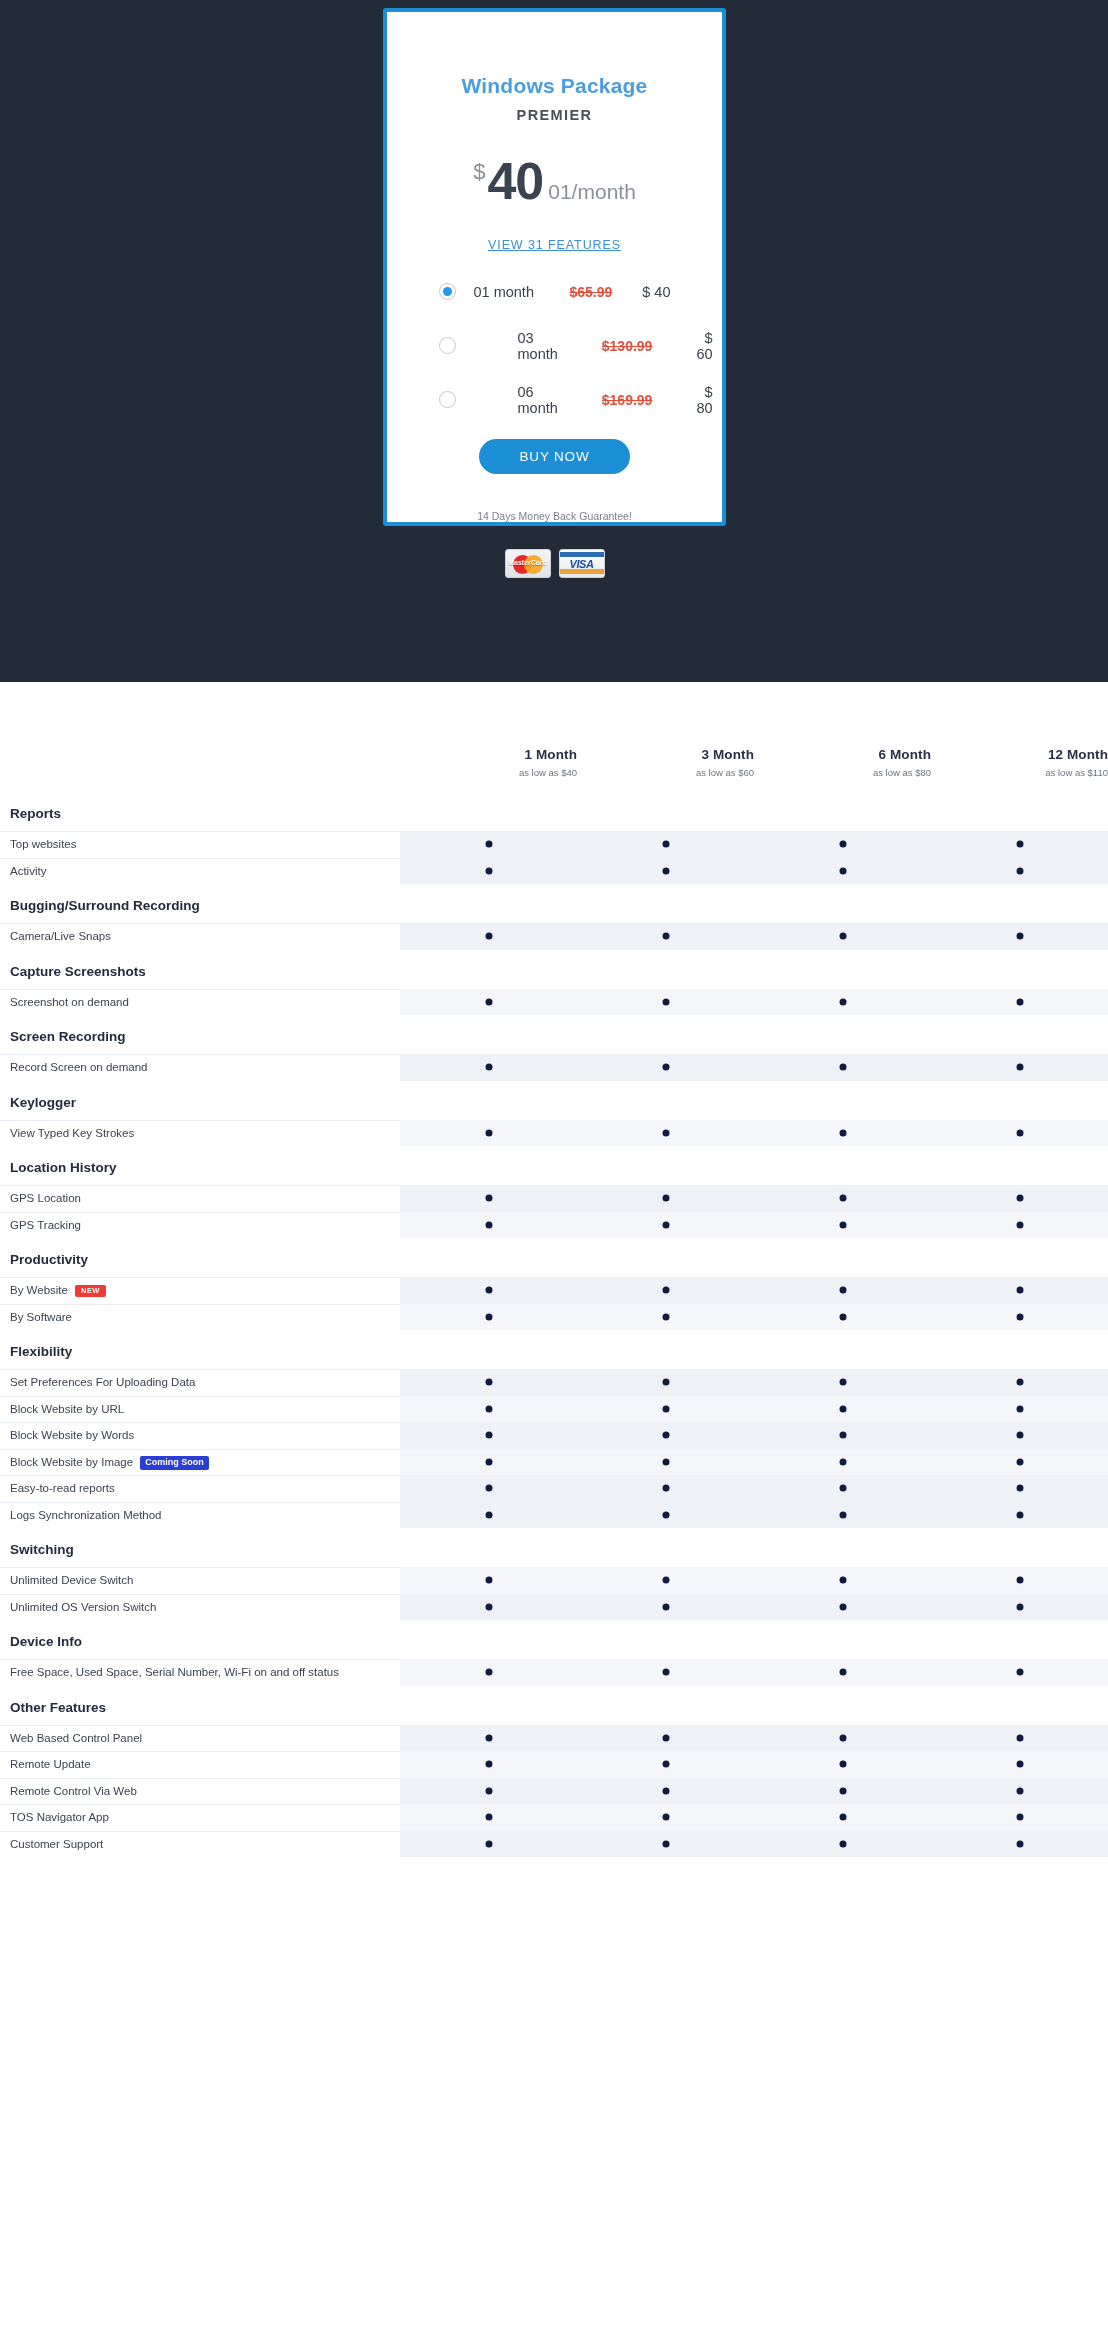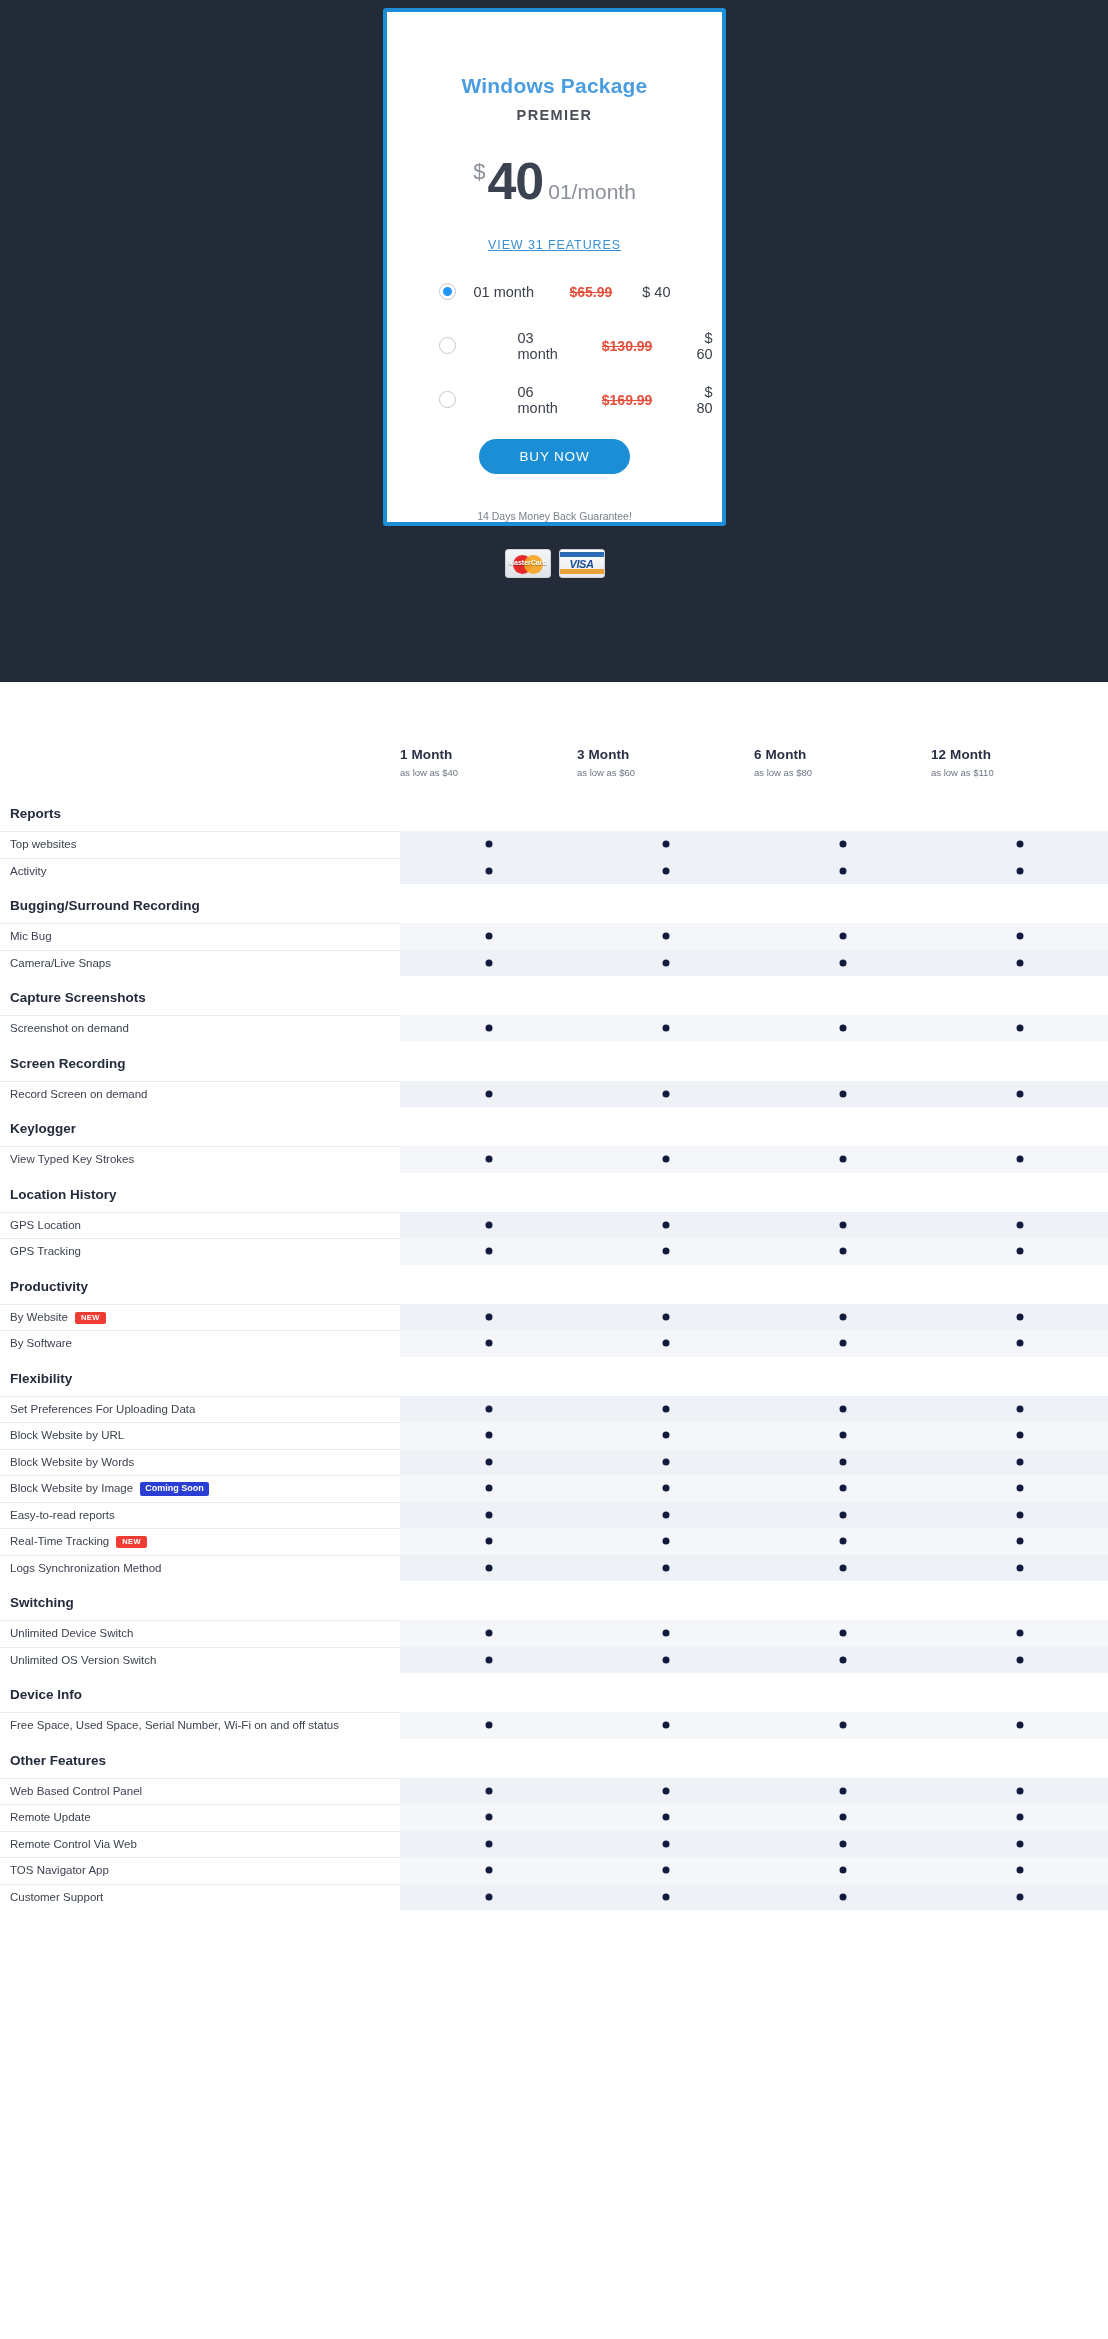--- a/index.html
+++ b/index.html
@@ -214,21 +214,21 @@
   }
 
   .thead {
     display: flex;
     height: 110px;
     align-items: flex-end;
   }
   .th-spacer { width: 400px; flex: 0 0 400px; }
   .th-col {
     flex: 1 1 0;
-    text-align: left;
+    text-align: right;
     padding-bottom: 14px;
   }
   .th-name {
     font-size: 13.5px;
     font-weight: bold;
     color: #2a3145;
     letter-spacing: 0.1px;
   }
   .th-note {
     margin-top: 5px;
@@ -412,35 +412,20 @@
           <span class="dot"></span>
         </div>
         <div class="fcell">
           <span class="dot"></span>
         </div>
       </div>
       <div class="grp">
         <div class="grp-label">Bugging/Surround Recording</div>
         <div class="grp-rest"></div>
       </div>
-      <div class="frow alt">
-        <div class="fname">Mic Bug</div>
-        <div class="fcell">
-          <span class="dot"></span>
-        </div>
-        <div class="fcell">
-          <span class="dot"></span>
-        </div>
-        <div class="fcell">
-          <span class="dot"></span>
-        </div>
-        <div class="fcell">
-          <span class="dot"></span>
-        </div>
-      </div>
       <div class="frow">
         <div class="fname">Camera/Live Snaps</div>
         <div class="fcell">
           <span class="dot"></span>
         </div>
         <div class="fcell">
           <span class="dot"></span>
         </div>
         <div class="fcell">
           <span class="dot"></span>
@@ -633,35 +618,20 @@
         </div>
         <div class="fcell">
           <span class="dot"></span>
         </div>
         <div class="fcell">
           <span class="dot"></span>
         </div>
       </div>
       <div class="frow">
         <div class="fname">Easy-to-read reports</div>
-        <div class="fcell">
-          <span class="dot"></span>
-        </div>
-        <div class="fcell">
-          <span class="dot"></span>
-        </div>
-        <div class="fcell">
-          <span class="dot"></span>
-        </div>
-        <div class="fcell">
-          <span class="dot"></span>
-        </div>
-      </div>
-      <div class="frow alt">
-        <div class="fname">Real-Time Tracking<span class="badge new">NEW</span></div>
         <div class="fcell">
           <span class="dot"></span>
         </div>
         <div class="fcell">
           <span class="dot"></span>
         </div>
         <div class="fcell">
           <span class="dot"></span>
         </div>
         <div class="fcell">

